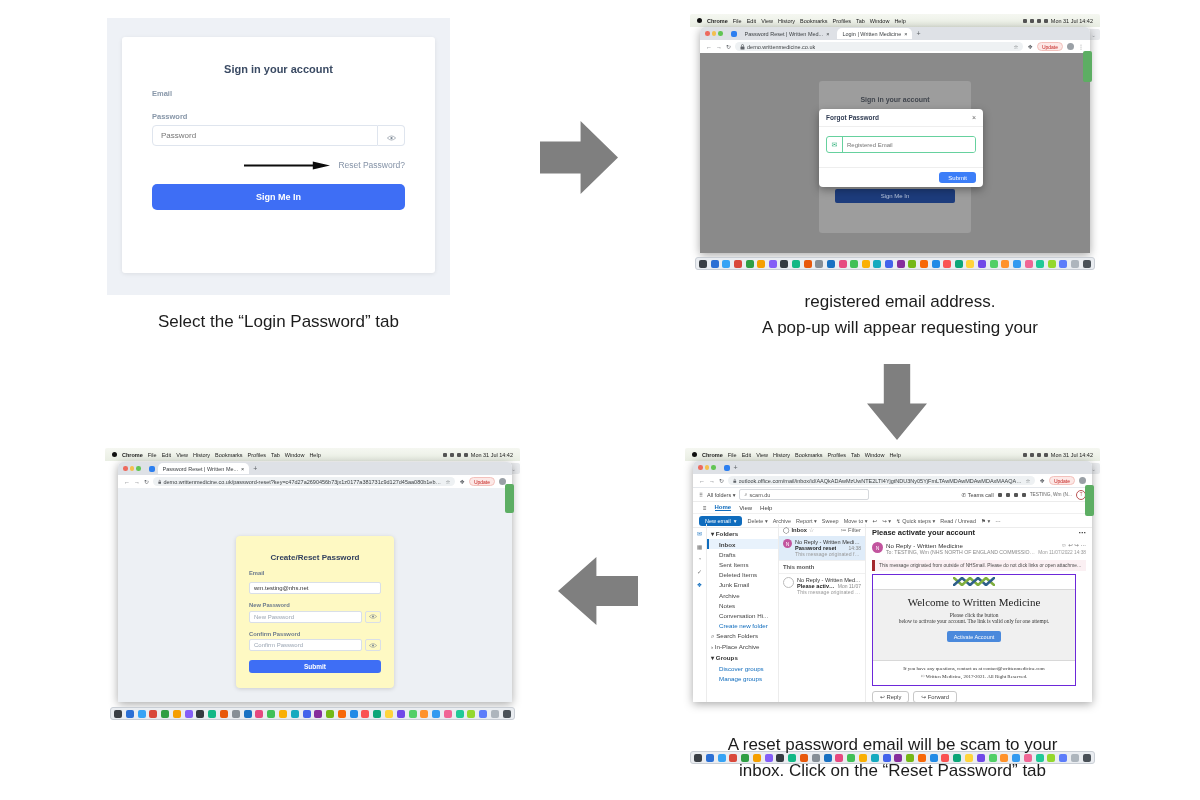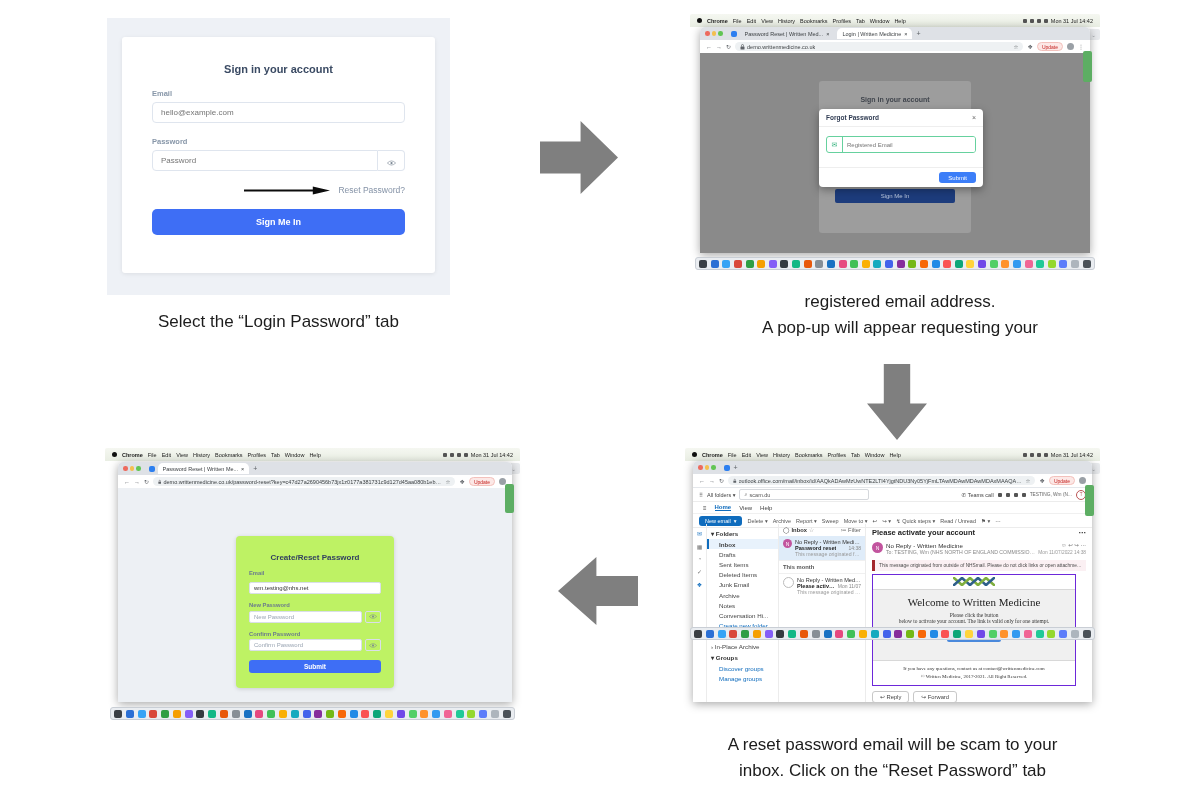--- a/index.html
+++ b/index.html
@@ -139,21 +139,21 @@
   .ebtn{display:inline-block;margin-top:7px;background:#4a89dc;color:#fff;font-size:5.5px;
         padding:2.5px 7px;border-radius:2px;}
   .efoot{background:#fff;text-align:center;padding:4px 6px;font-family:"Liberation Serif",serif;
          font-size:5px;color:#333;line-height:8px;}
   .ractions{display:flex;gap:4px;padding:5px 2px;}
   .rbtn{border:1px solid #c8c8c8;border-radius:3px;padding:2px 7px;font-size:5.8px;color:#444;}
 
   
   .p4content{position:absolute;left:0;right:0;top:26px;bottom:0;background:#edf0f4;}
   .p4card{position:absolute;left:50%;transform:translateX(-50%);top:48px;width:158px;height:152px;
-          background:#bef264;border-radius:4px;box-shadow:0 1px 4px rgba(0,0,0,.15);
+          background:#fef9c3;border-radius:4px;box-shadow:0 1px 4px rgba(0,0,0,.15);
           padding:0 13px;box-sizing:border-box;}
   .p4title{margin-top:17px;text-align:center;font-size:8px;font-weight:bold;color:#33415f;}
   .p4label{margin-top:8px;font-size:5.8px;font-weight:bold;color:#6b7a8d;}
   .p4input{margin-top:2.5px;height:12px;border:1px solid #d9dfe8;border-radius:2px;font-size:6px;
            color:#333;padding:0 4px;width:100%;box-sizing:border-box;outline:none;background:#fff;}
   .p4input::placeholder{color:#9aa5b3;}
   .p4row{display:flex;gap:3px;margin-top:2.5px;}
   .p4row input{margin-top:0;flex:1;min-width:0;}
   .p4eye{width:14px;border:1px solid #d9dfe8;border-radius:2px;display:flex;align-items:center;justify-content:center;}
   .p4btn{margin-top:9px;height:13px;background:#3e6ef5;border-radius:3px;color:#fff;font-weight:bold;
@@ -161,21 +161,20 @@
 </style>
 </head>
 <body>
 
 <div id="stage">
 
   <div class="abs p1" style="left:107px;top:18px;width:343px;height:277px;">
     <div class="p1card">
       <div class="p1title">Sign in your account</div>
       <div class="p1label">Email</div>
-      <input class="p1input" type="text" placeholder="hello@example.com" style="">
       <div class="p1label">Password</div>
       <div class="pwrow">
         <input class="p1input" type="text" placeholder="Password" style="">
         <div class="eyebox">
           <span>
             <svg width="9" height="6" viewBox="0 0 24 14">
                 <path d="M1 7 Q12 -4 23 7 Q12 18 1 7 Z" fill="none" stroke="#7b8794" stroke-width="1.6"></path>
                 <circle cx="12" cy="7" r="3" fill="#7b8794"></circle>
               </svg>
           </span>
@@ -307,21 +306,21 @@
         <span class="dockicon" style="background: rgb(73, 80, 87);"></span>
       </div>
   </div>
   <div class="abs caption" style="left:700px;top:289px;width:400px;">
     <div>registered email address.</div>
     <div>A pop-up will appear requesting your</div>
   </div>
 
   <div class="abs block-arrow arrow-down" style="left:867px;top:364px;width:60px;height:76px;"></div>
 
-  <div class="abs" style="left:685px;top:448px;width:415px;height:192px;">
+  <div class="abs" style="left:685px;top:448px;width:415px;height:316px;">
     <div class="macbar">
       <span class="apple"></span>
       <span class="app">Chrome</span>
       <span class="flex" style="gap:5px;">
           <span>File</span>
           <span>Edit</span>
           <span>View</span>
           <span>History</span>
           <span>Bookmarks</span>
           <span>Profiles</span>

